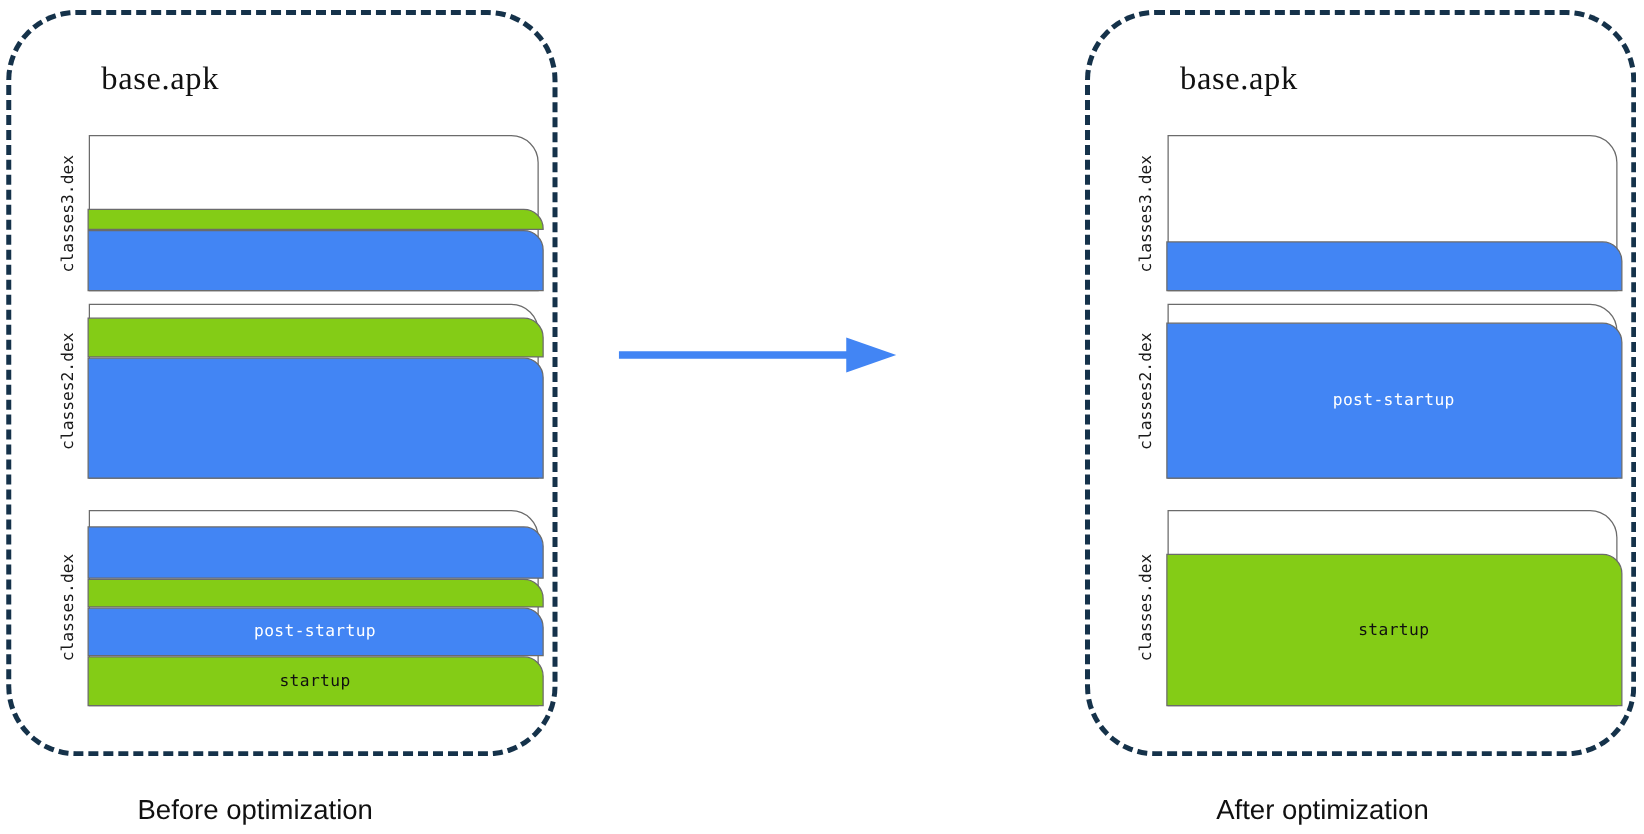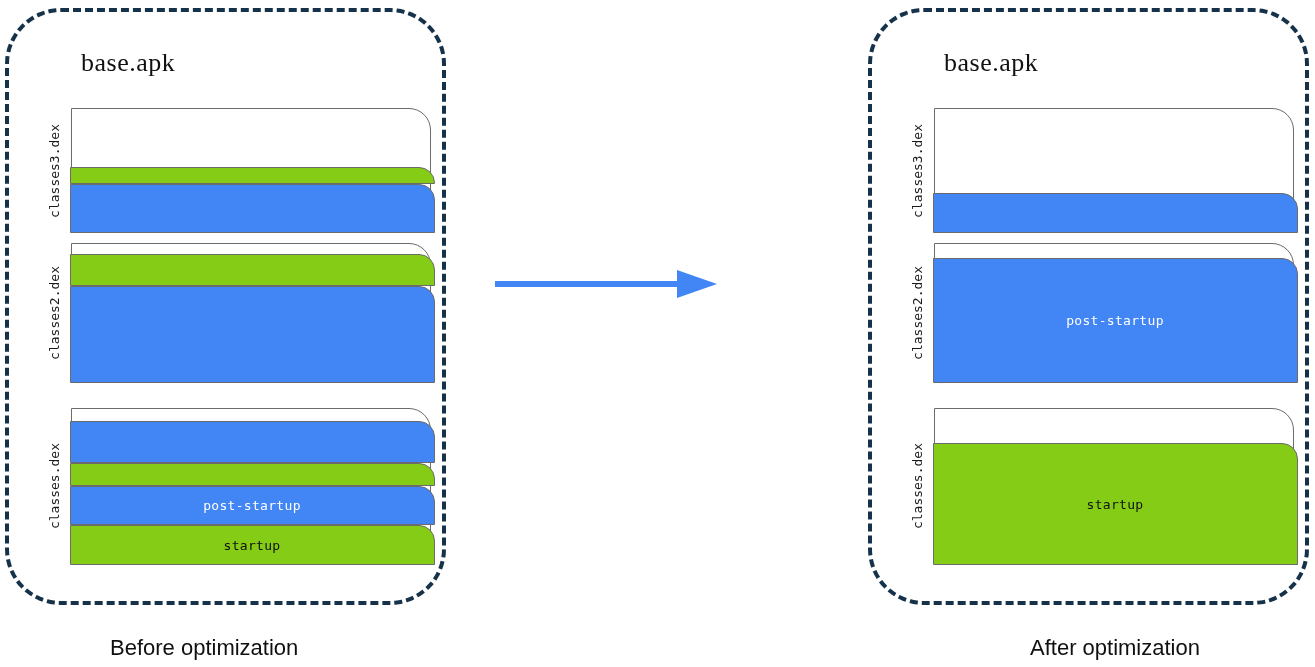--- a/index.html
+++ b/index.html
@@ -118,21 +118,21 @@
 
   
   .caption {
     position: absolute;
     top: 635px;
     font-size: 22px;
     color: #101010;
     white-space: nowrap;
   }
   .caption.left  { left: 110px; }
-  .caption.right { left: 1030px; }
+  .caption.right { left: 973px; }
 </style>
 </head>
 <body>
 
 <div class="apk-panel left">
   <div class="apk-title">base.apk</div>
 
   <div class="dex-group" style="top:96px; width:360px; height:125px;">
     <div class="dex-label">
       <span>classes3.dex</span>

